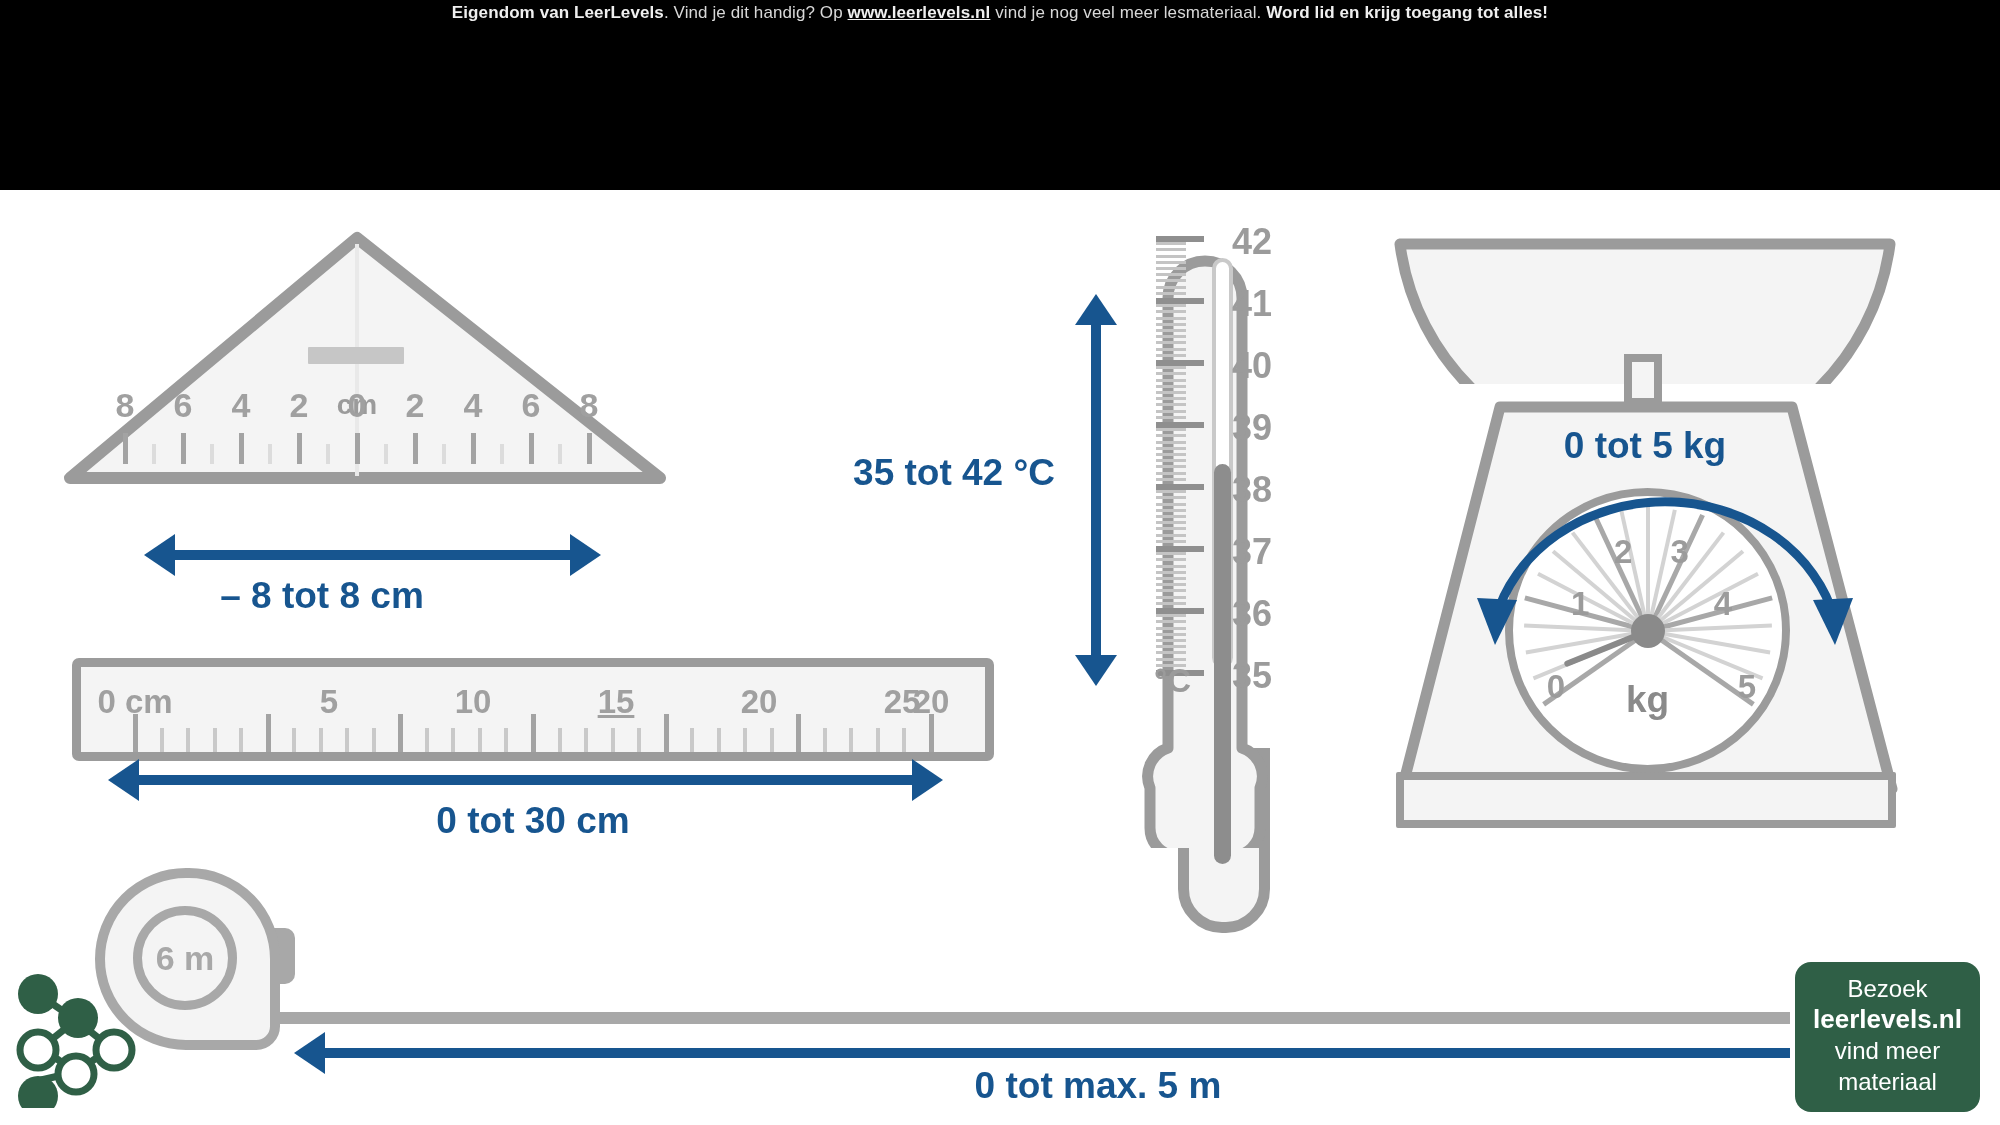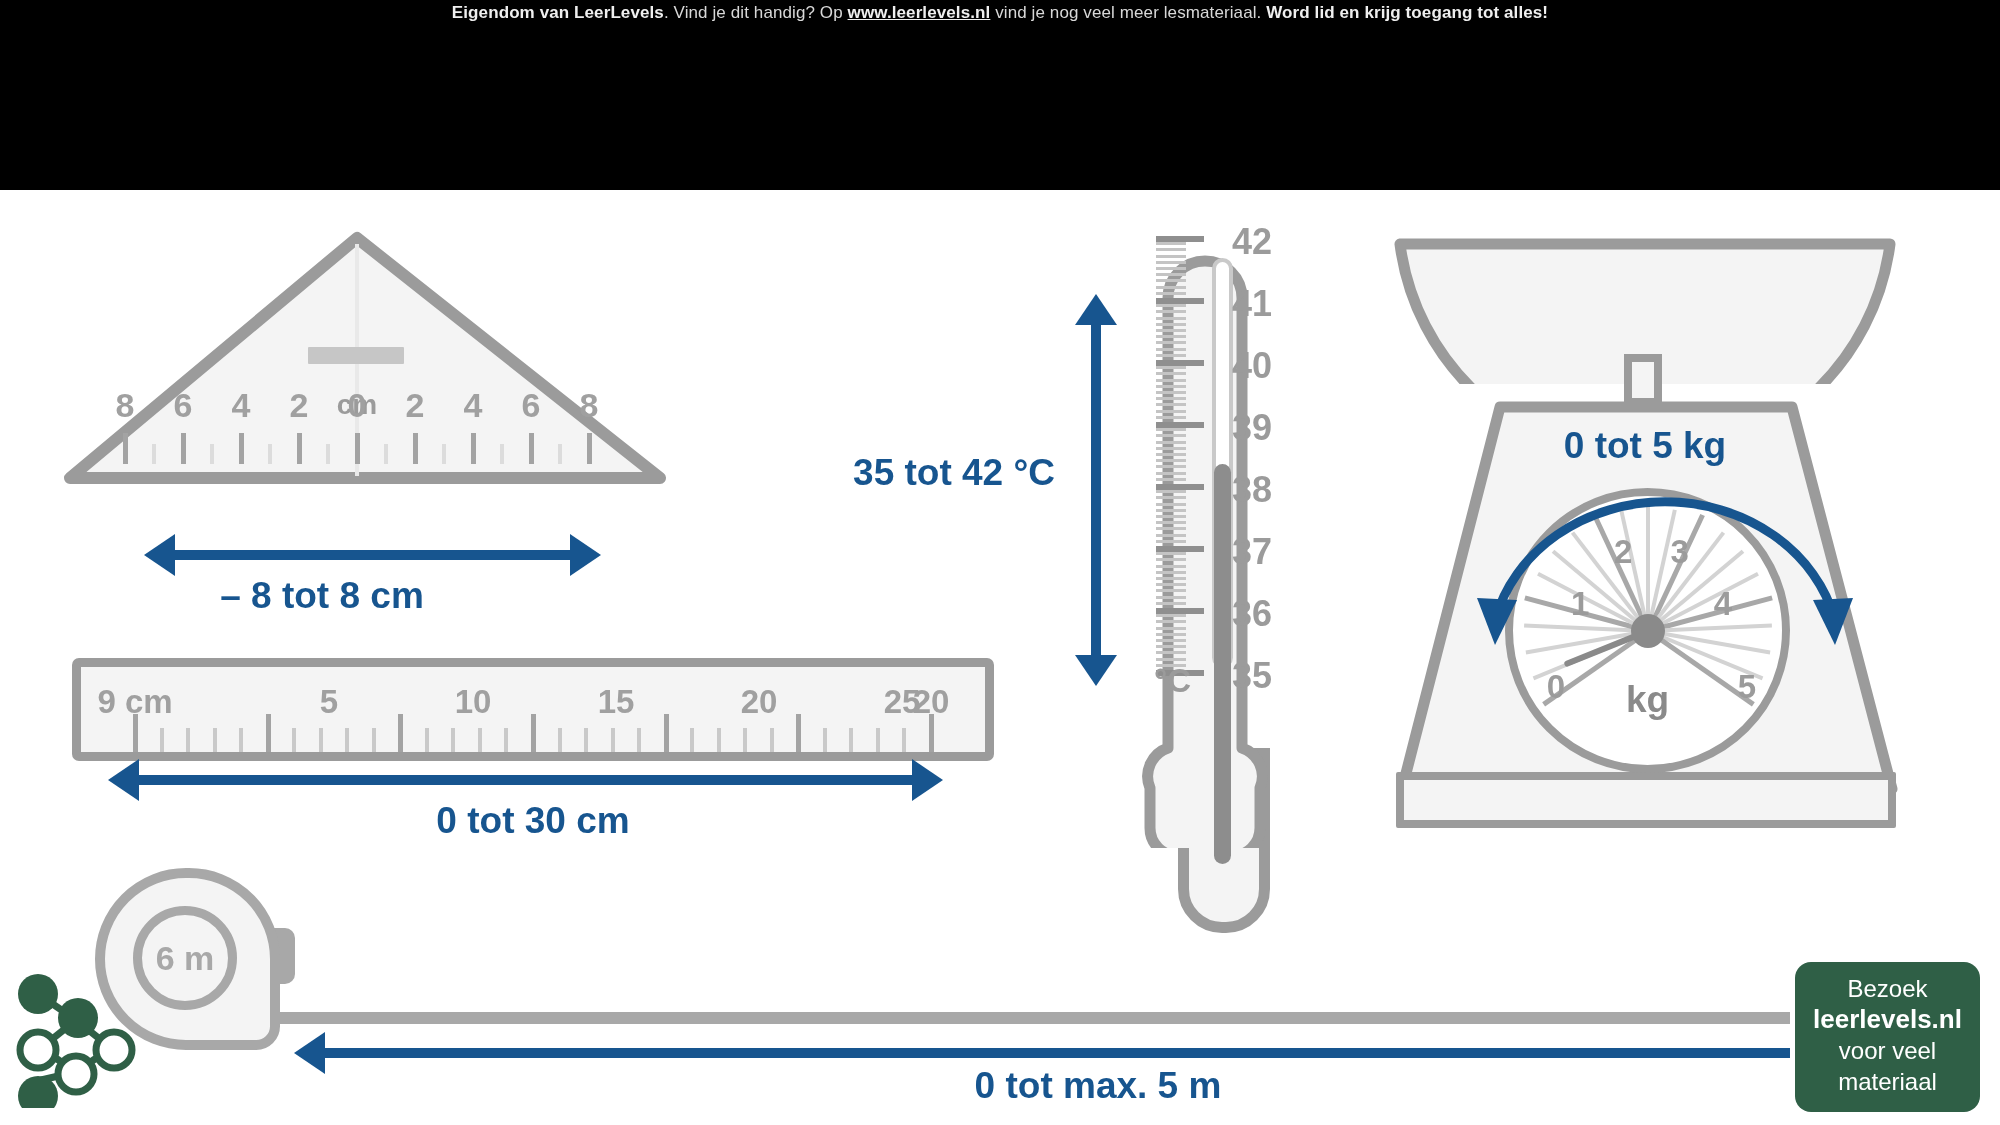--- a/index.html
+++ b/index.html
@@ -209,24 +209,24 @@
   </div>
 
   <div>
     <div class="arrow-h" style="left:175px;top:550px;width:395px;"></div>
     <div class="arrow-head ah-left" style="left:144px;top:534px;"></div>
     <div class="arrow-head ah-right" style="left:570px;top:534px;"></div>
   </div>
   <div class="lbl-blue" style="left:322px;top:575px;transform:translateX(-50%);">– 8 tot 8 cm</div>
 
   <div class="ruler">
-    <div class="num" style="left:54px;">9 cm</div>
+    <div class="num" style="left:54px;">0 cm</div>
     <div class="num" style="left:248px;">5</div>
     <div class="num" style="left:392px;">10</div>
-    <div class="num" style="left:535px;">15</div>
+    <div class="num" style="left:535px;text-decoration:underline;">15</div>
     <div class="num" style="left:678px;">20</div>
     <div class="num" style="left:821px;">25</div>
     <div class="num" style="left:850px;">20</div>
     <div id="ruler-ticks" style="position:absolute;left:0;top:0;width:100%;height:100%;">
         <div class="rt maj" style="left: 52px;"></div>
         <div class="rt" style="left: 78.5333px;"></div>
         <div class="rt" style="left: 105.067px;"></div>
         <div class="rt" style="left: 131.6px;"></div>
         <div class="rt" style="left: 158.133px;"></div>
         <div class="rt maj" style="left: 184.667px;"></div>
@@ -451,17 +451,17 @@
     <circle cx="70" cy="50" r="20" fill="#2f5f46"></circle>
     <circle cx="30" cy="82" r="18" fill="#ffffff" stroke="#2f5f46" stroke-width="7"></circle>
     <circle cx="106" cy="82" r="18" fill="#ffffff" stroke="#2f5f46" stroke-width="7"></circle>
     <circle cx="68" cy="106" r="18" fill="#ffffff" stroke="#2f5f46" stroke-width="7"></circle>
     <circle cx="30" cy="128" r="20" fill="#2f5f46"></circle>
   </svg>
 
   <div class="badge">
     <div>Bezoek</div>
     <div><b>leerlevels.nl</b></div>
-    <div>voor veel</div>
+    <div>vind meer</div>
     <div>materiaal</div>
   </div>
 
 </div>
 
 </body></html>

